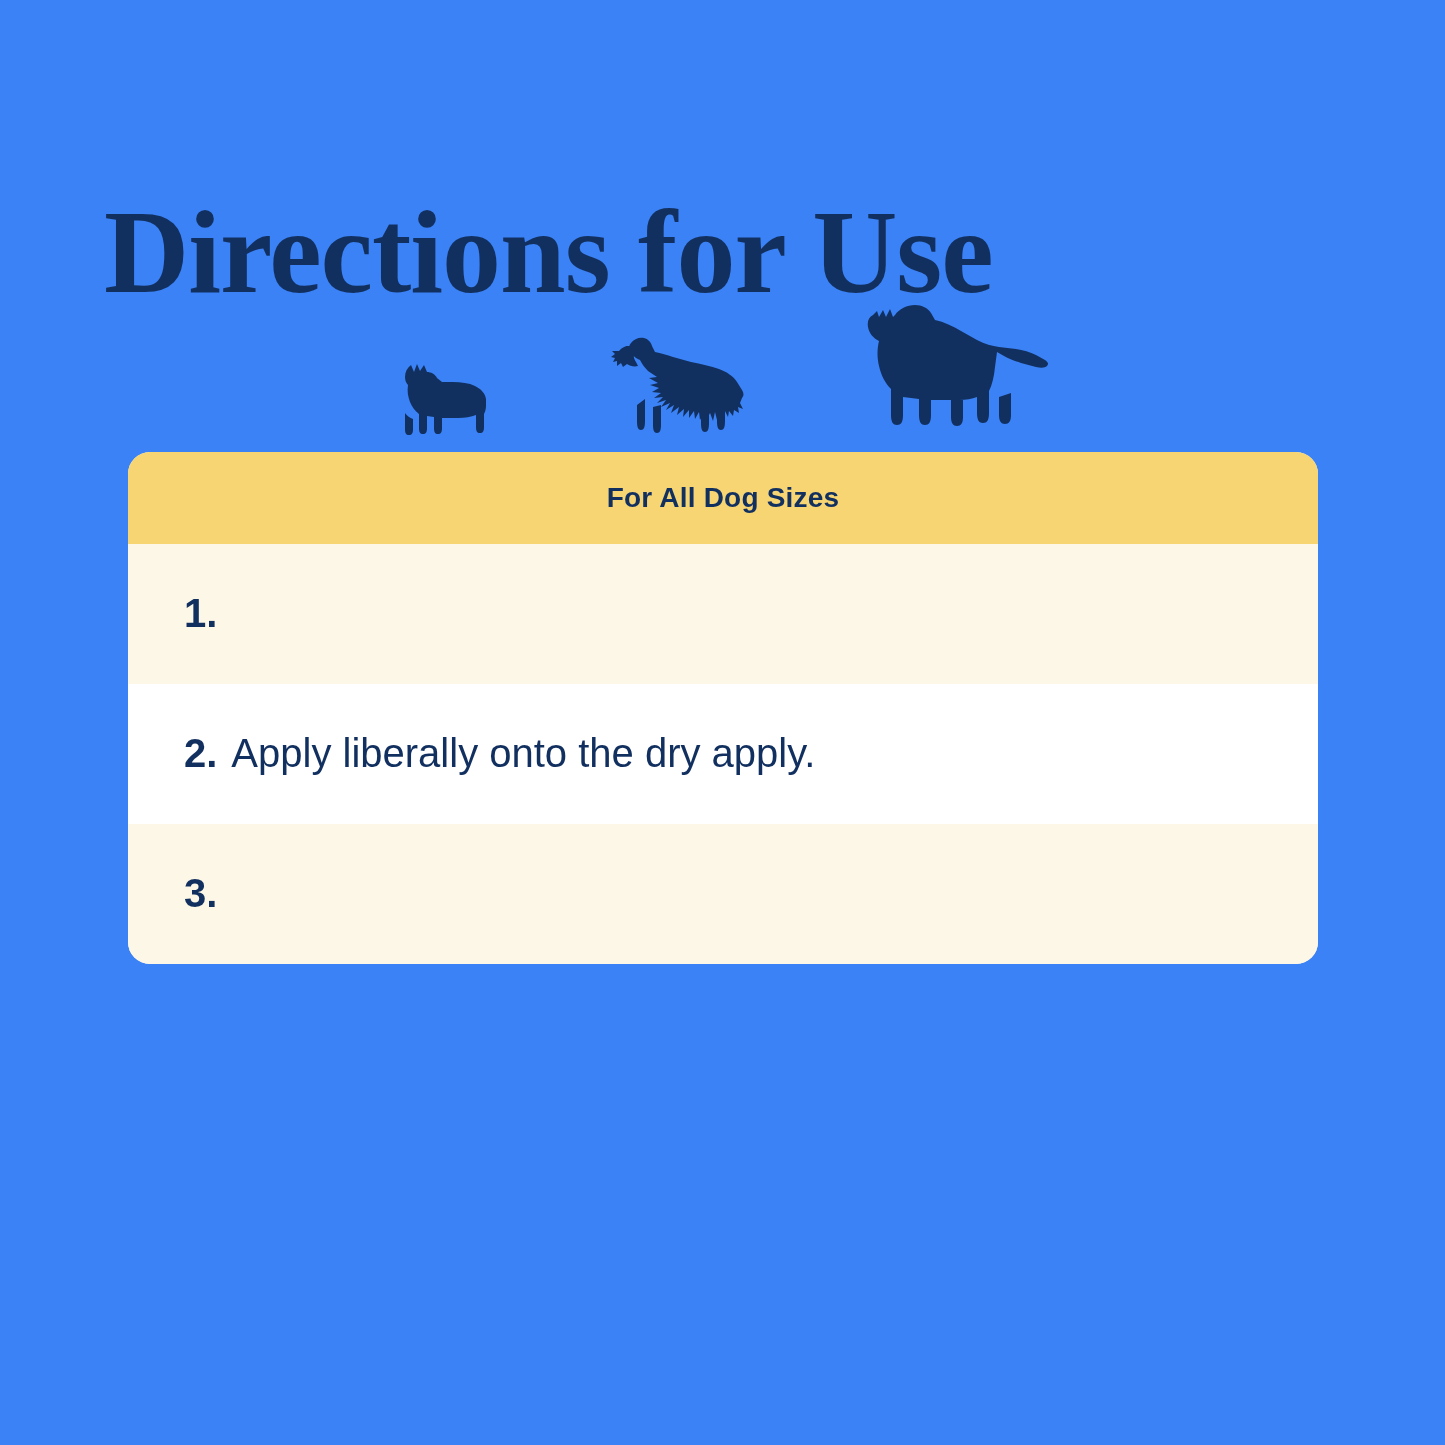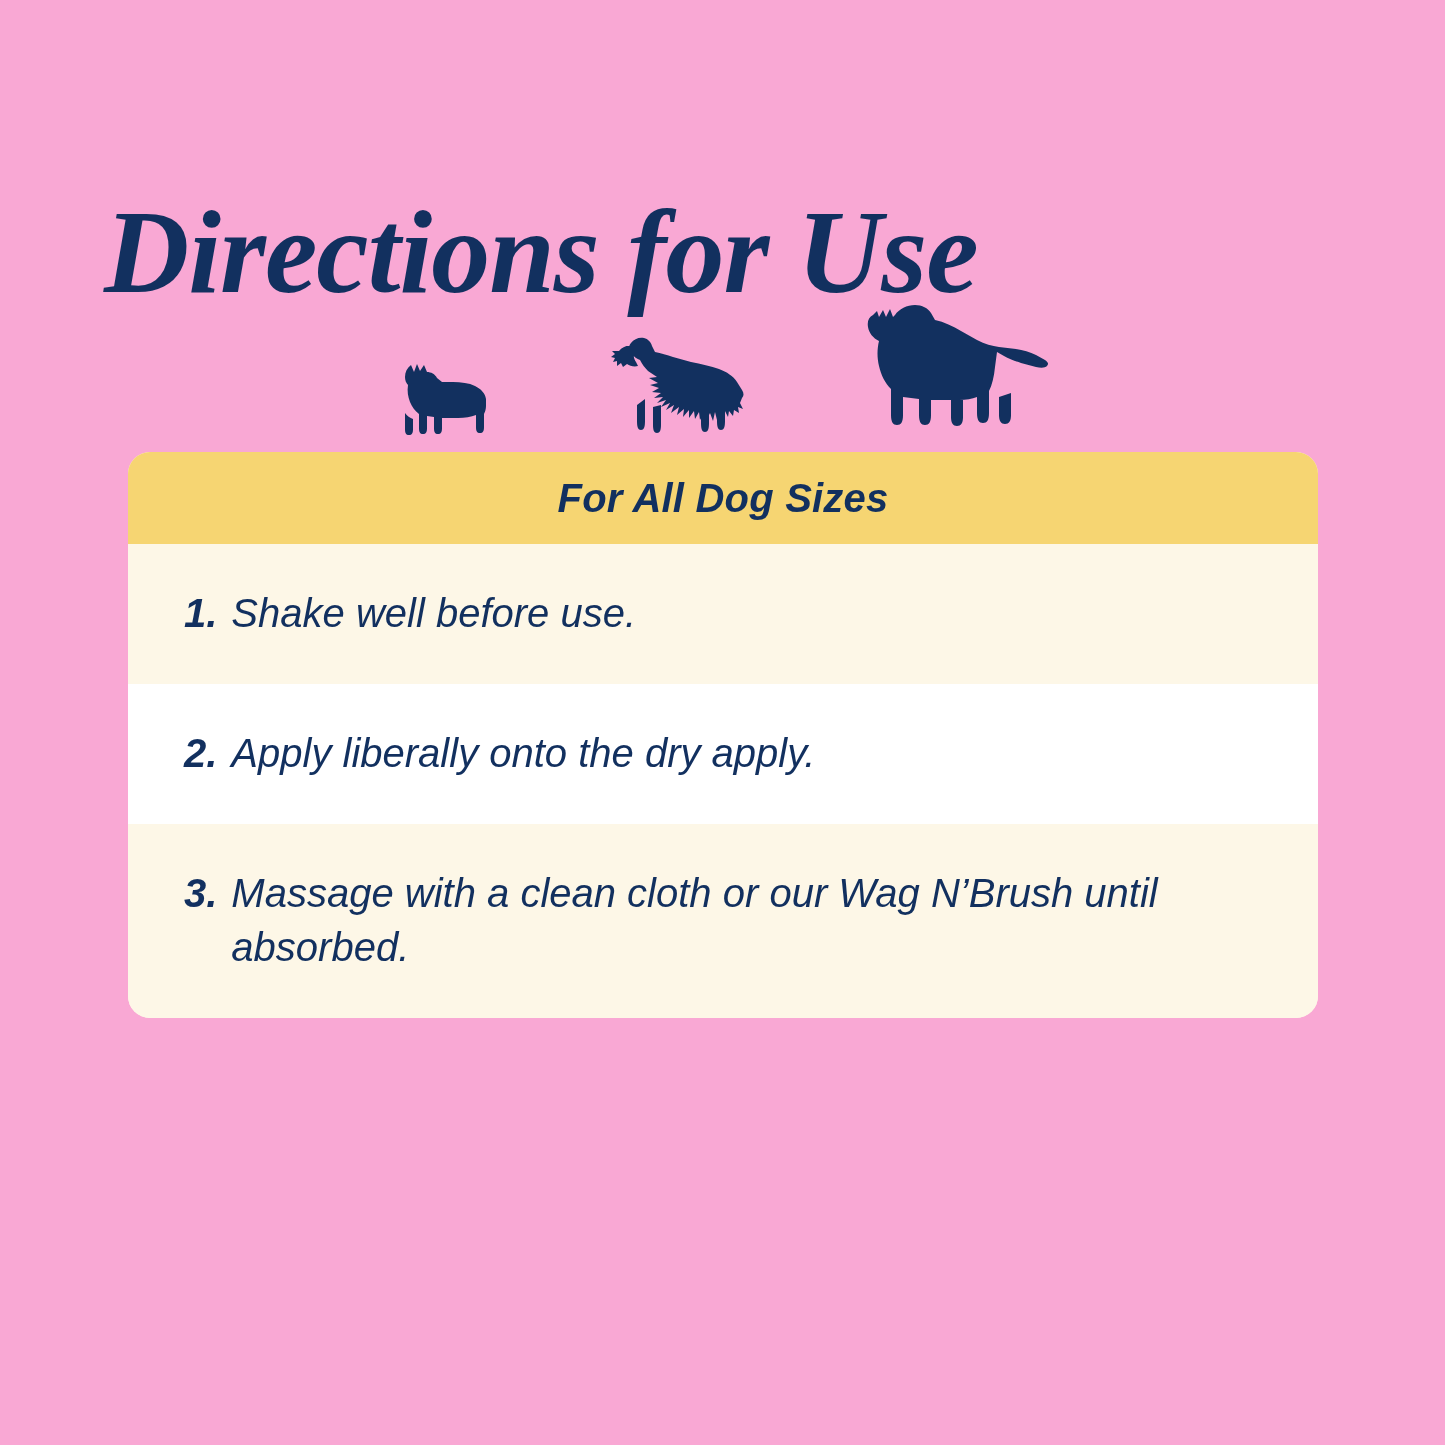--- a/index.html
+++ b/index.html
@@ -11,22 +11,21 @@
     height: 1445px;
     background: #eef3fd;
     font-family: "Liberation Sans", sans-serif;
     overflow: hidden;
   }
 
   .page {
     position: relative;
     width: 1445px;
     height: 1445px;
-    background: #f9a8d4;
-    font-style: italic;
+    background: #3b82f6;
   }
 
   
   .page-title {
     position: absolute;
     left: 104px;
     top: 112px;
     font-family: "Liberation Serif", "DejaVu Serif", serif;
     font-size: 118px;
     line-height: 1.05;
@@ -65,21 +64,21 @@
   }
   .card-header {
     background: #f6d572;
     height: 92px;
     display: flex;
     align-items: center;
     justify-content: center;
   }
   .card-header-title {
     font-family: "Liberation Sans", sans-serif;
-    font-size: 40px;
+    font-size: 28px;
     font-weight: 700;
     letter-spacing: 0.2px;
     color: #12305f;
   }
 
   .steps { display: block; }
   .step {
     display: flex;
     align-items: flex-start;
     padding: 42px 56px 44px 56px;
@@ -195,30 +194,28 @@
   <div class="card">
 
     <div class="card-header">
       <div class="card-header-title">For All Dog Sizes</div>
     </div>
 
     <div class="steps">
 
       <div class="step cream">
         <span class="step-number">1.</span>
-        <span class="step-text">Shake well before use.</span>
       </div>
 
       <div class="step white">
         <span class="step-number">2.</span>
         <span class="step-text">Apply liberally onto the dry apply.</span>
       </div>
 
       <div class="step cream">
         <span class="step-number">3.</span>
-        <span class="step-text">Massage with a clean cloth or our Wag N’Brush until absorbed.</span>
       </div>
 
     </div>
   </div>
 
 
 </div>
 
 </body></html>

